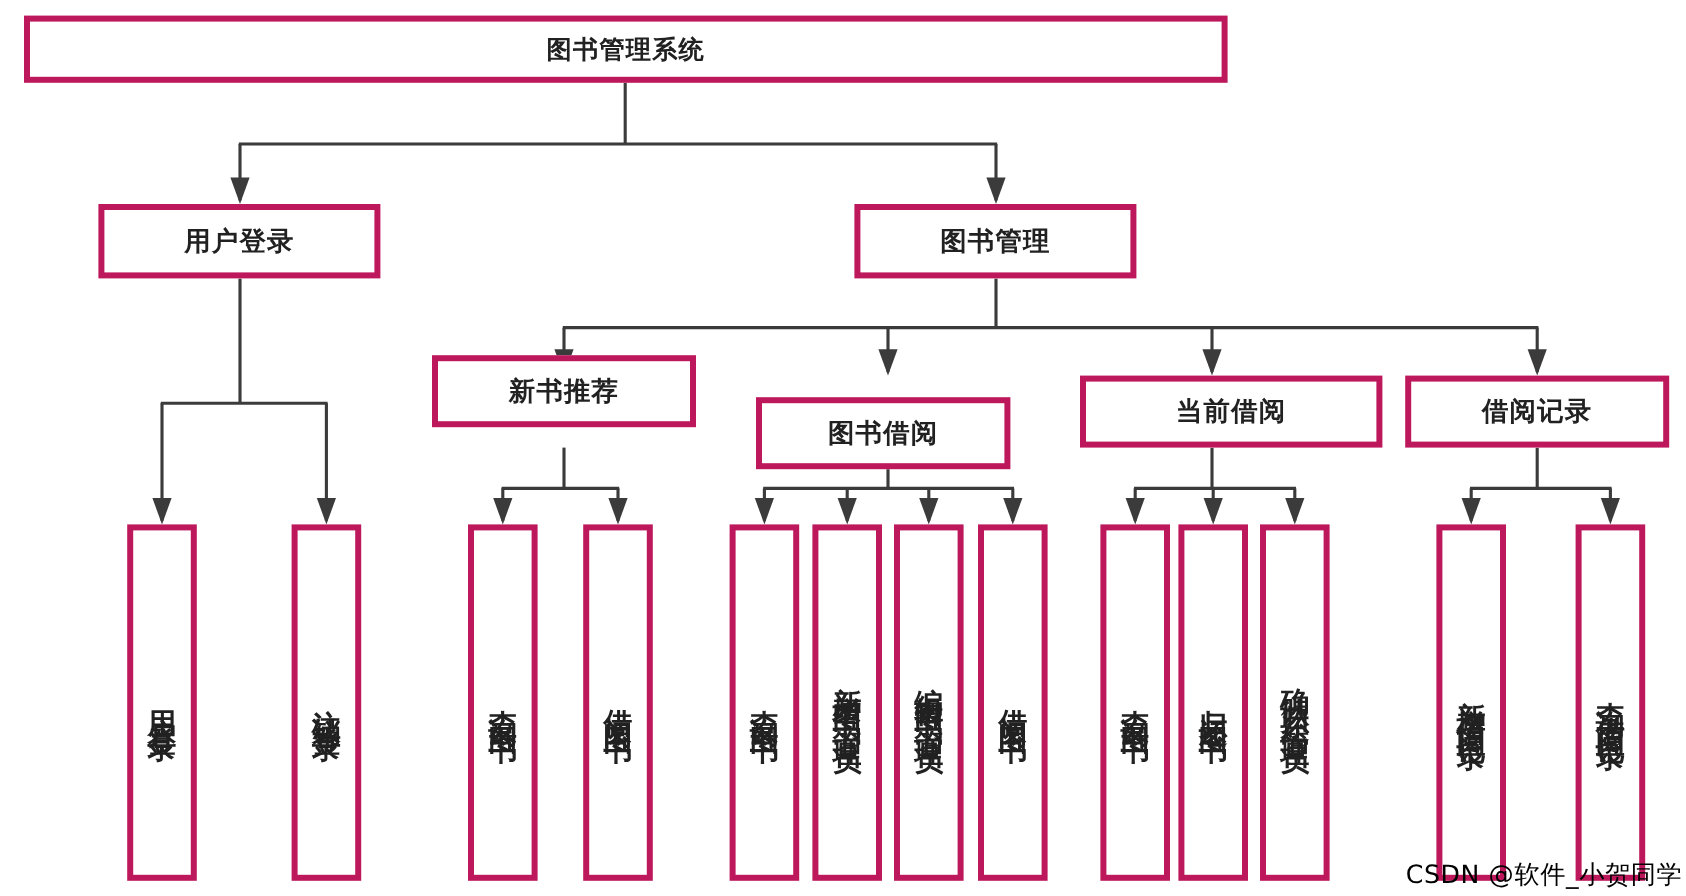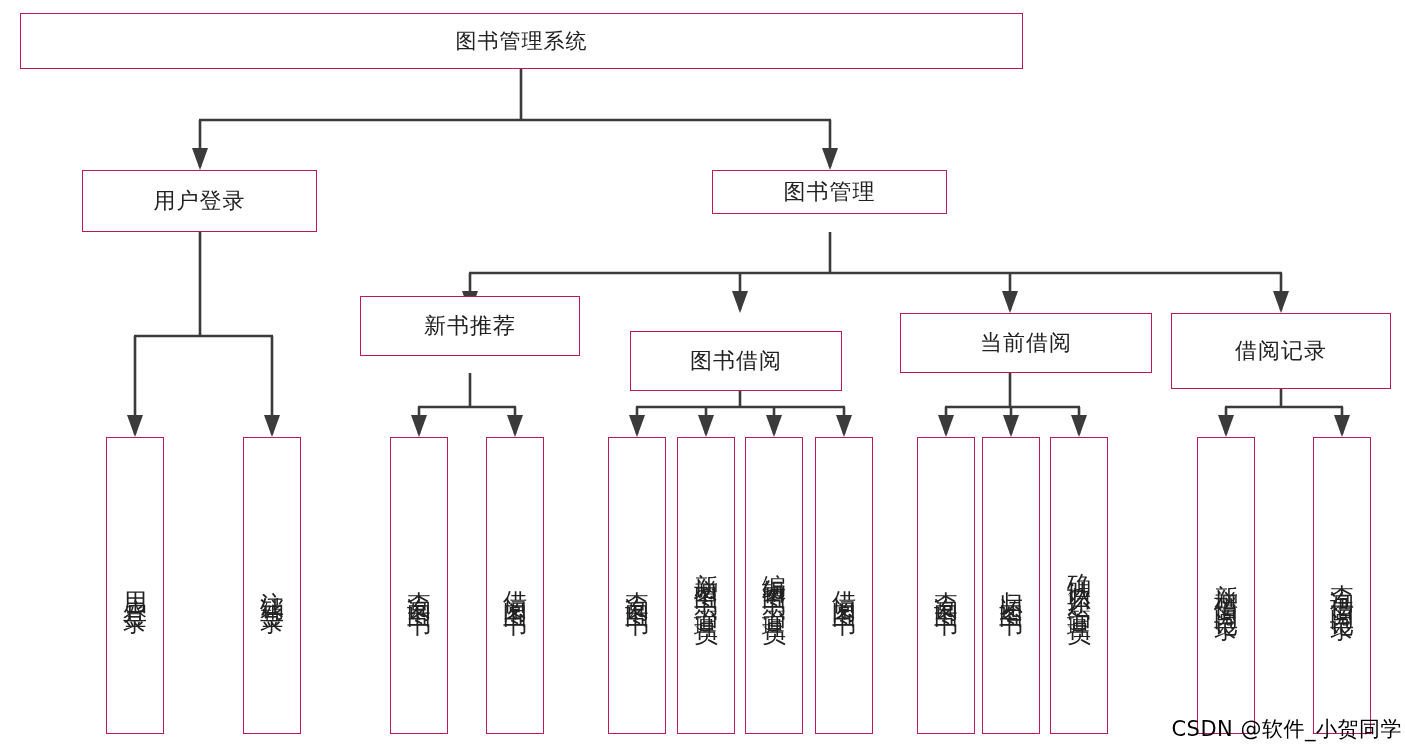--- a/index.html
+++ b/index.html
@@ -5,23 +5,23 @@
   html,body { margin:0; padding:0; }
   body {
     width:1405px; height:747px; position:relative;
     background:#ffffff;
     font-family:"DejaVu Sans","Liberation Sans",sans-serif;
     overflow:hidden;
   }
   #connectors { position:absolute; left:0; top:0; z-index:1; }
   .box {
     position:absolute; box-sizing:border-box;
-    border:1px solid #be185d; background:#ffffff;
+    border:5px solid #be185d; background:#ffffff;
     display:flex; align-items:center; justify-content:center;
-    color:#212121; z-index:2;
+    color:#212121; z-index:2;font-weight:bold;
   }
   .h-box { font-size:22px; letter-spacing:1px; white-space:nowrap; }
   .root-box { font-size:21px; }
   .v-box span {
     writing-mode:vertical-rl; text-orientation:mixed;
     font-size:24px; letter-spacing:7px; line-height:1;
     white-space:nowrap;
   }
   .watermark {
     position:absolute; right:3px; bottom:4px; z-index:5;
@@ -94,26 +94,26 @@
     <polygon points="1003,415 1019,415 1011,437"></polygon>
     <polygon points="1071,415 1087,415 1079,437"></polygon>
     <polygon points="1218,415 1234,415 1226,437"></polygon>
     <polygon points="1334,415 1350,415 1342,437"></polygon>
   </g>
 </svg>
 
 <div class="box h-box root-box" style="left:20px;top:13px;width:1003px;height:56px">图书管理系统</div>
 
 <div class="box h-box" style="left:82px;top:170px;width:235px;height:62px">用户登录</div>
-<div class="box h-box" style="left:712px;top:170px;width:235px;height:44px">图书管理</div>
+<div class="box h-box" style="left:712px;top:170px;width:235px;height:62px">图书管理</div>
 
 <div class="box h-box" style="left:360px;top:296px;width:220px;height:60px">新书推荐</div>
 <div class="box h-box" style="left:630px;top:331px;width:212px;height:60px">图书借阅</div>
 <div class="box h-box" style="left:900px;top:313px;width:252px;height:60px">当前借阅</div>
-<div class="box h-box" style="left:1171px;top:313px;width:220px;height:76px">借阅记录</div>
+<div class="box h-box" style="left:1171px;top:313px;width:220px;height:60px">借阅记录</div>
 
 <div class="box v-box" style="left:106px;top:437px;width:58px;height:297px">
   <span>用户登录</span>
 </div>
 <div class="box v-box" style="left:243px;top:437px;width:58px;height:297px">
   <span>注销登录</span>
 </div>
 <div class="box v-box" style="left:390px;top:437px;width:58px;height:297px">
   <span>查询图书</span>
 </div>

